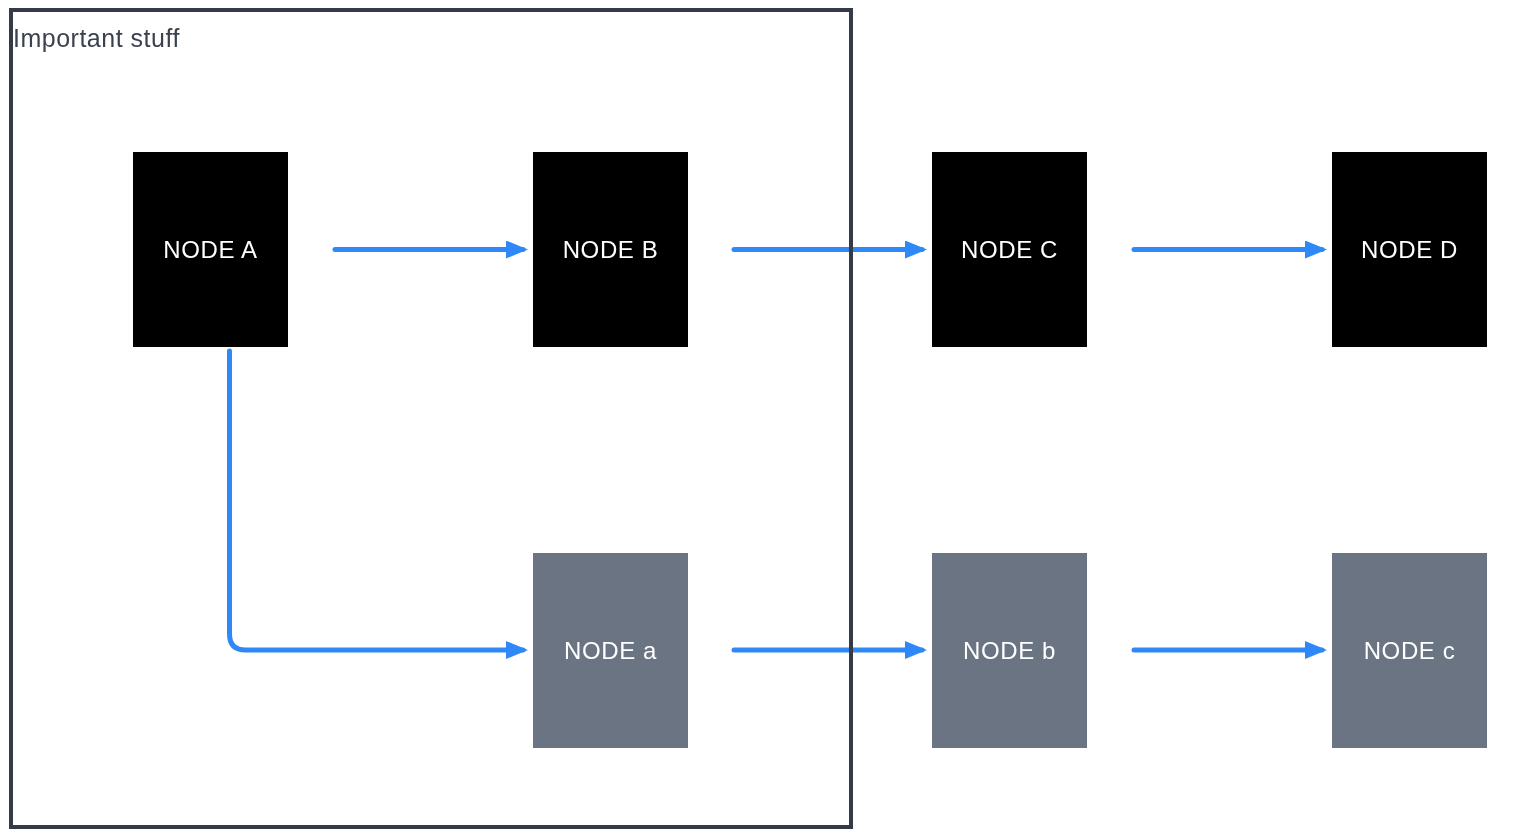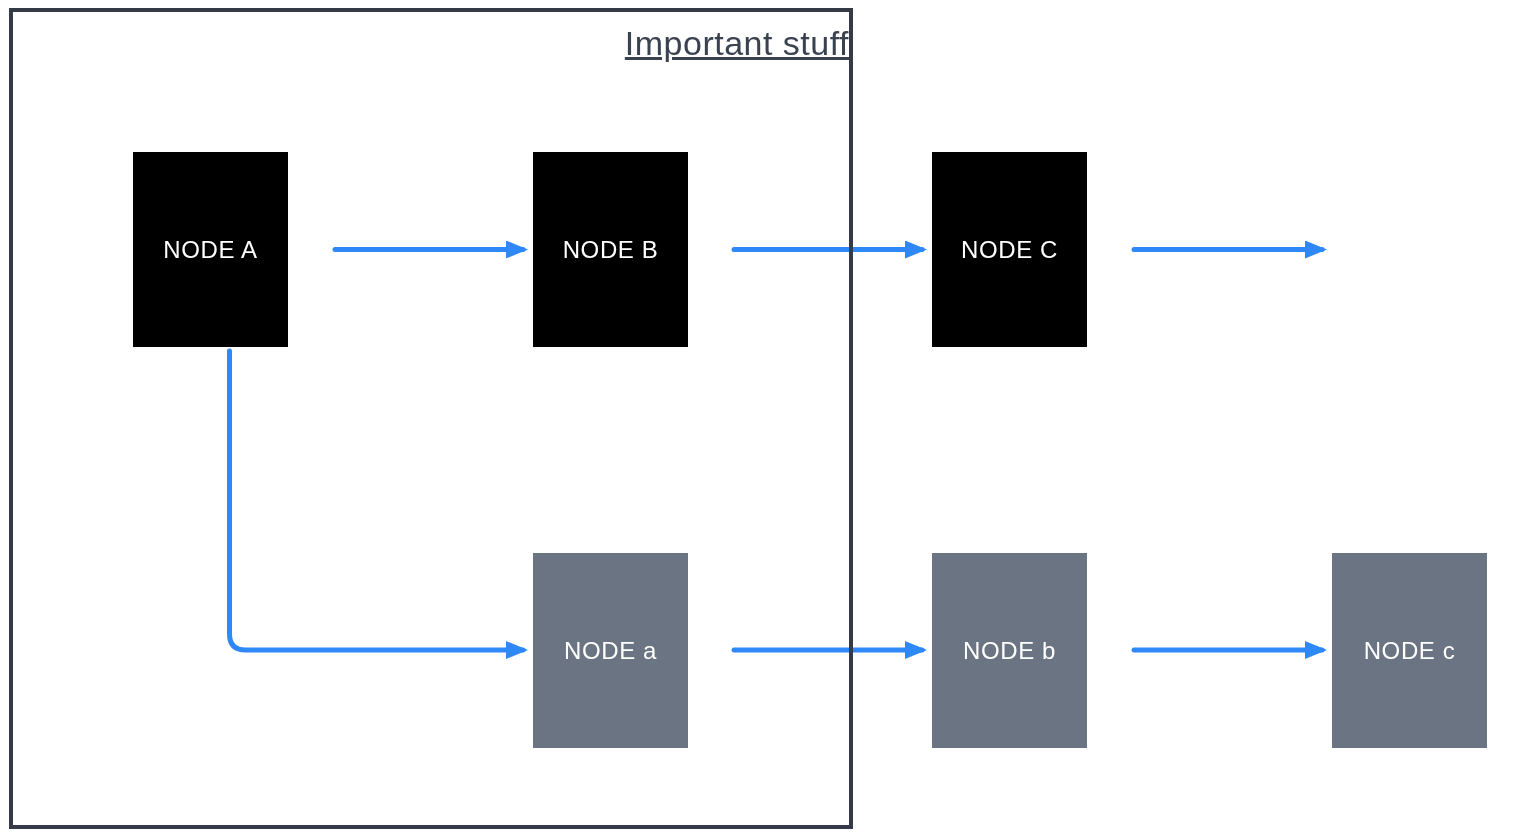--- a/index.html
+++ b/index.html
@@ -38,26 +38,25 @@
     box-sizing: border-box;
     border: 4px solid var(--group-border, #343B47);
     background: transparent;
     z-index: 2;
   }
   .group-title {
     position: absolute;
     left: 0;
     top: 12px;
     width: 100%;
-    text-align: right;
-    font-size: 34px;
+    text-align: left;
+    font-size: 25px;
     font-weight: 500;
     letter-spacing: 0.5px;
     color: var(--group-title-text, #3A4250);
-    text-decoration: underline;
   }
   .node {
     position: absolute;
     width: 155px;
     height: 195px;
     display: flex;
     align-items: center;
     justify-content: center;
     z-index: 3;
     cursor: default;
@@ -105,20 +104,23 @@
 
   <div class="node primary node-A">
     <span class="node-label">NODE A</span>
   </div>
   <div class="node primary node-B">
     <span class="node-label">NODE B</span>
   </div>
   <div class="node primary node-C">
     <span class="node-label">NODE C</span>
   </div>
+  <div class="node primary node-D">
+    <span class="node-label">NODE D</span>
+  </div>
   <div class="node secondary node-a">
     <span class="node-label">NODE a</span>
   </div>
   <div class="node secondary node-b">
     <span class="node-label">NODE b</span>
   </div>
   <div class="node secondary node-c">
     <span class="node-label">NODE c</span>
   </div>
 

